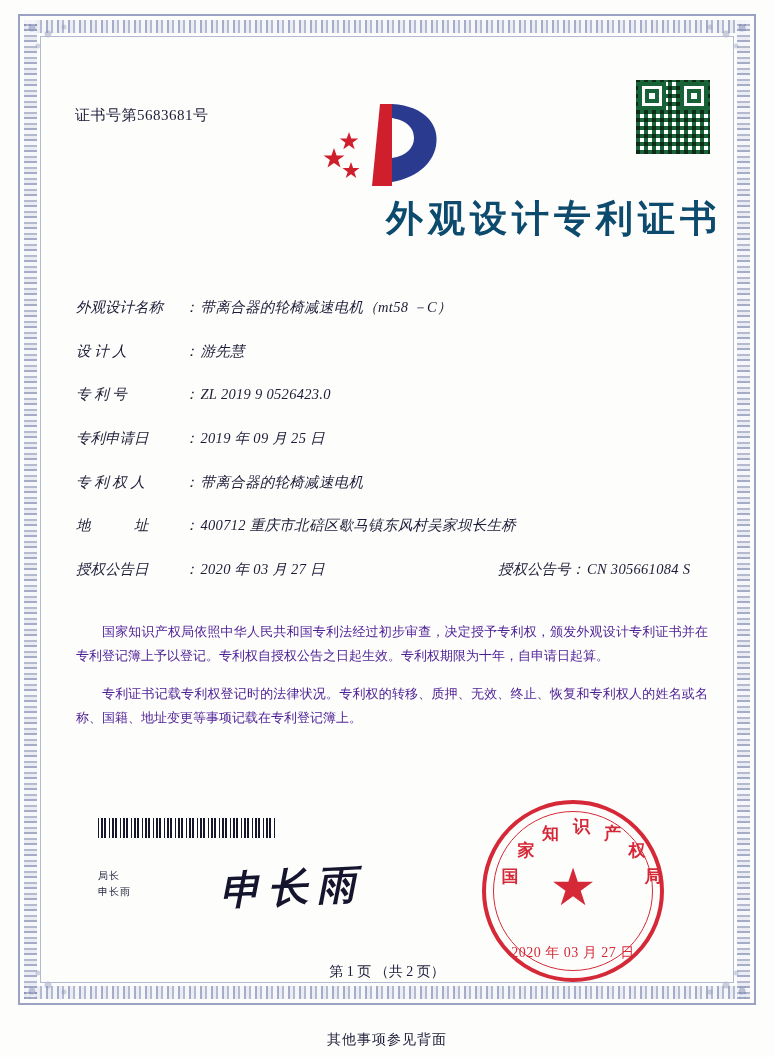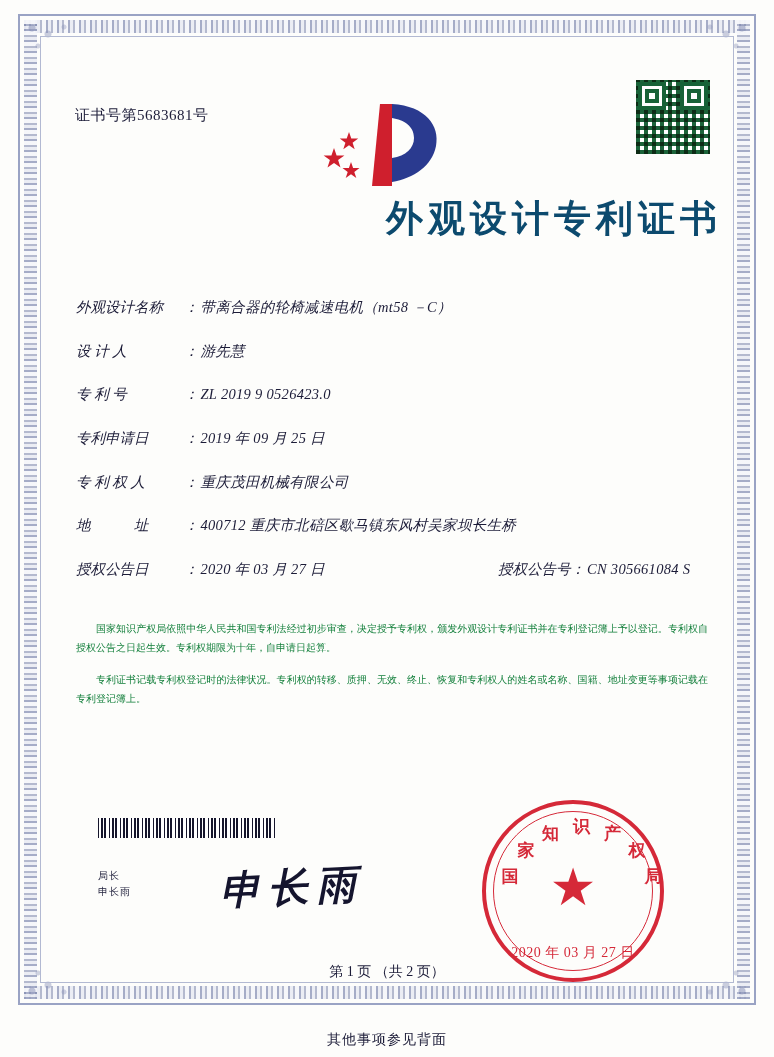--- a/index.html
+++ b/index.html
@@ -171,24 +171,24 @@
   .field-value { flex: 1; letter-spacing: 0.3px; }
 
   .field-row.dual .field-value { flex: 0 0 auto; width: 245px; }
   .field-row.dual .field-label2 { flex: 0 0 auto; width: 125px; text-align: right; }
 
   .paras {
     position: absolute;
     left: 24px;
     right: 14px;
     top: 572px;
-    font-size: 10px;
+    font-size: 13px;
     line-height: 1.85;
     text-align: justify;
-    color: #15803d;
+    color: #4c1d95;
   }
   .paras p { margin: 0 0 14px 0; text-indent: 2em; }
 
   .barcode {
     position: absolute;
     left: 46px;
     top: 770px;
     width: 178px;
     height: 20px;
     background-image: repeating-linear-gradient(90deg,
@@ -352,21 +352,21 @@
 
       <div class="field-row">
         <span class="field-label">专利申请日</span>
         <span class="field-colon">：</span>
         <span class="field-value">2019 年 09 月 25 日</span>
       </div>
 
       <div class="field-row">
         <span class="field-label">专 利 权 人</span>
         <span class="field-colon">：</span>
-        <span class="field-value">重庆茂田机械有限公司</span>
+        <span class="field-value">带离合器的轮椅减速电机</span>
       </div>
 
       <div class="field-row">
         <span class="field-label">地　　　址</span>
         <span class="field-colon">：</span>
         <span class="field-value">400712 重庆市北碚区歇马镇东风村吴家坝长生桥</span>
       </div>
 
       <div class="field-row dual">
         <span class="field-label">授权公告日</span>

